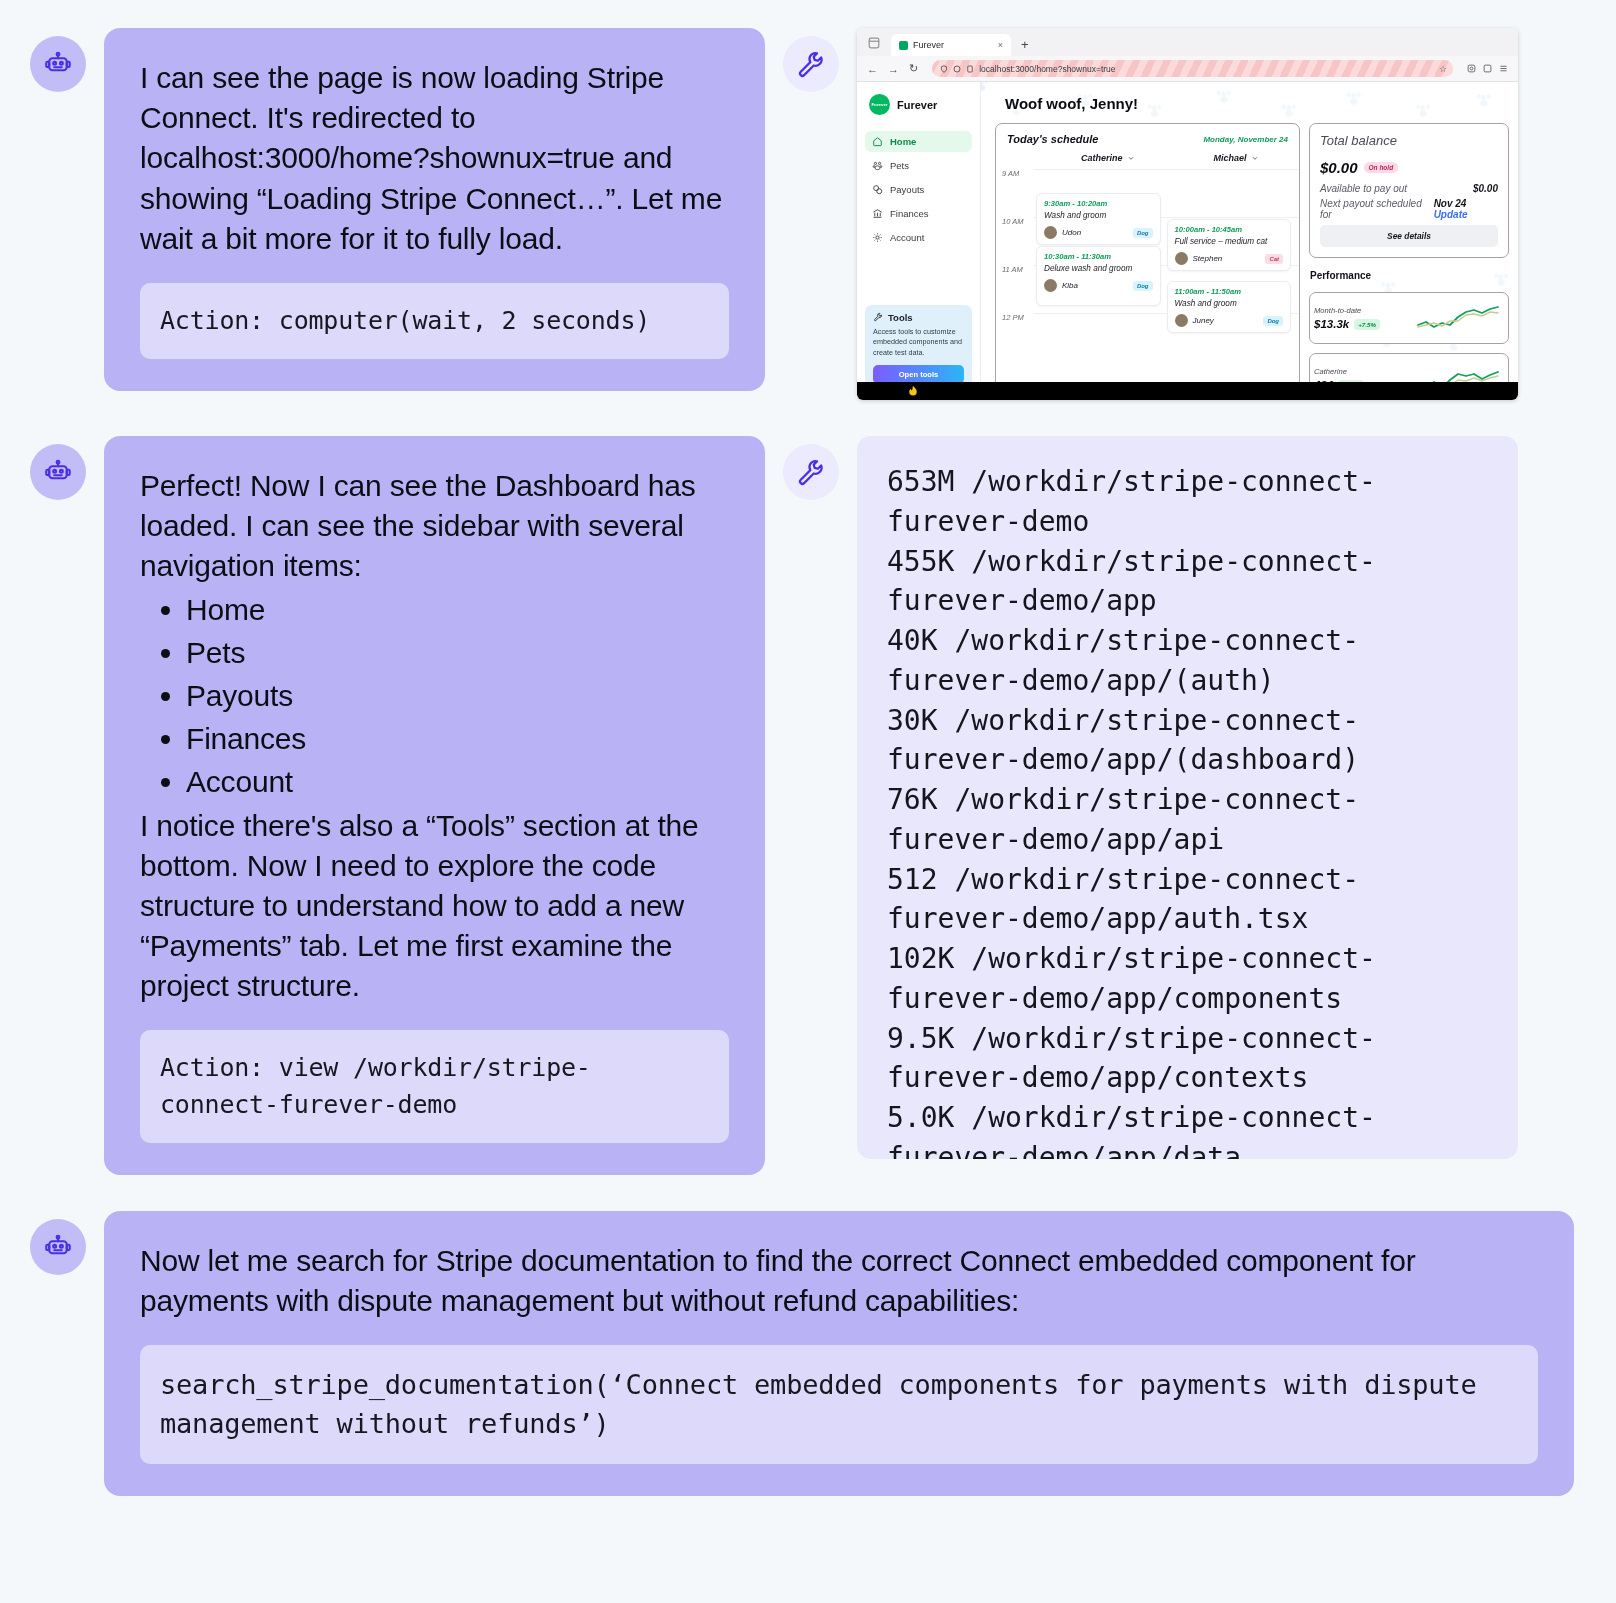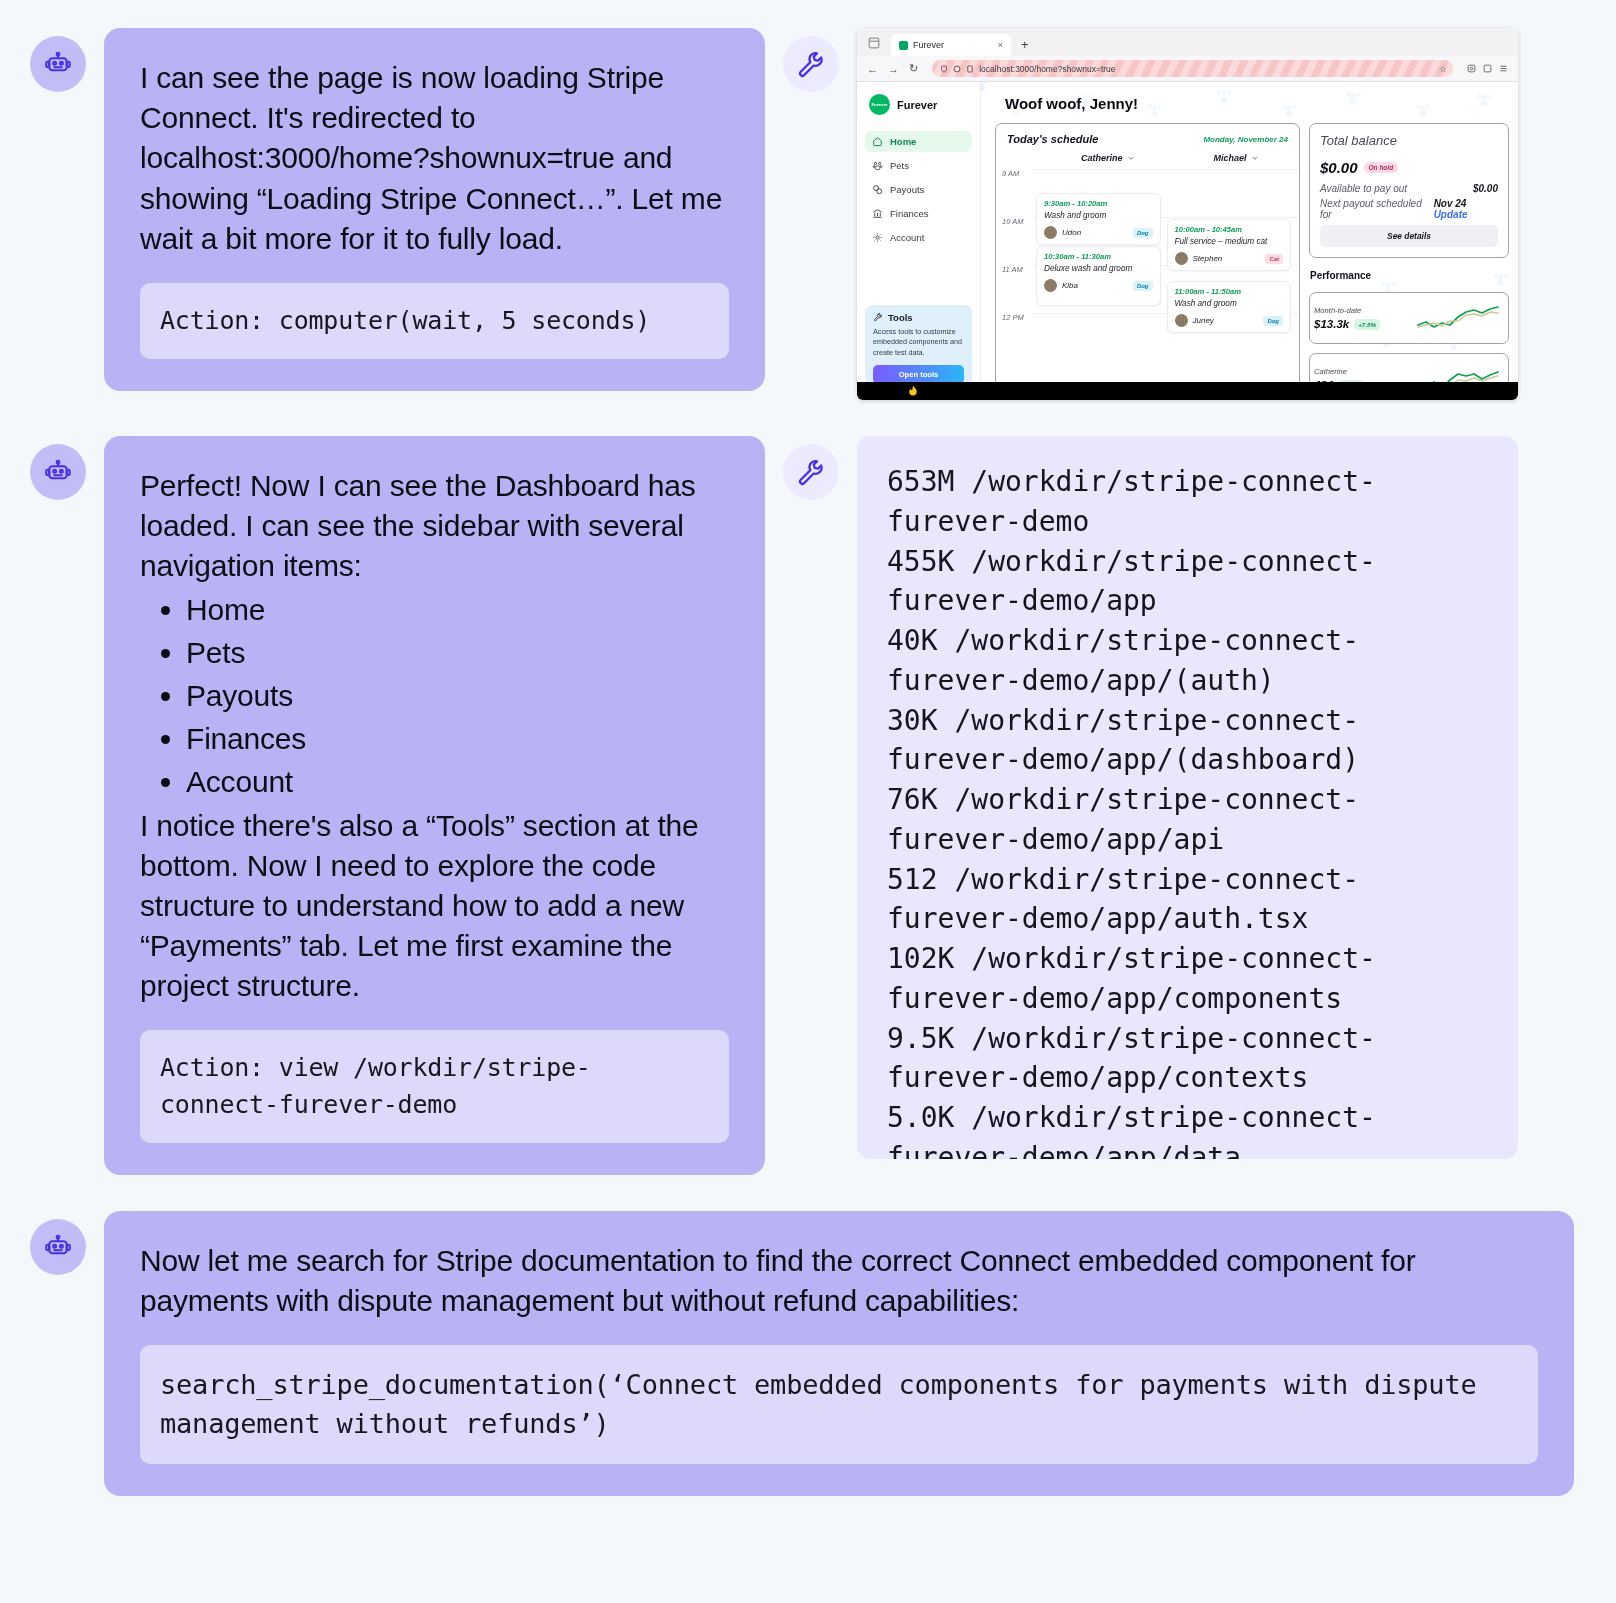--- a/index.html
+++ b/index.html
@@ -225,21 +225,21 @@
           <rect x="5" y="7.4" width="14" height="9.6" rx="2.6"></rect>
           <rect x="2.6" y="10.2" width="2.4" height="4.2" rx="1"></rect>
           <rect x="19" y="10.2" width="2.4" height="4.2" rx="1"></rect>
           <circle cx="9.3" cy="11.4" r="1.15"></circle>
             <circle cx="14.7" cy="11.4" r="1.15"></circle>
           <line x1="9" y1="14.6" x2="15" y2="14.6"></line>
         </svg>
       </div>
       <div class="bubble">
         <p>I can see the page is now loading Stripe Connect. It's redirected to localhost:3000/home?shownux=true and showing “Loading Stripe Connect…”. Let me wait a bit more for it to fully load.</p>
-        <div class="code">Action: computer(wait, 5 seconds)</div>
+        <div class="code">Action: computer(wait, 2 seconds)</div>
       </div>
     </div>
 
     <div class="col-right">
       <div class="avatar tool">
         <svg width="30" height="30" viewBox="0 0 24 24" fill="none" stroke="#4b2fe8" stroke-width="1.8" stroke-linecap="round" stroke-linejoin="round">
           <path d="M15.6 3.2a4.8 4.8 0 0 0-4.1 7.3L3.8 18.2a1.9 1.9 0 0 0 2.7 2.7l7.7-7.7a4.8 4.8 0 0 0 5.9-6.4l-2.6 2.6-2.6-.7-.7-2.6 2.6-2.6a4.8 4.8 0 0 0-1.2-.3z"></path>
         </svg>
       </div>
 

